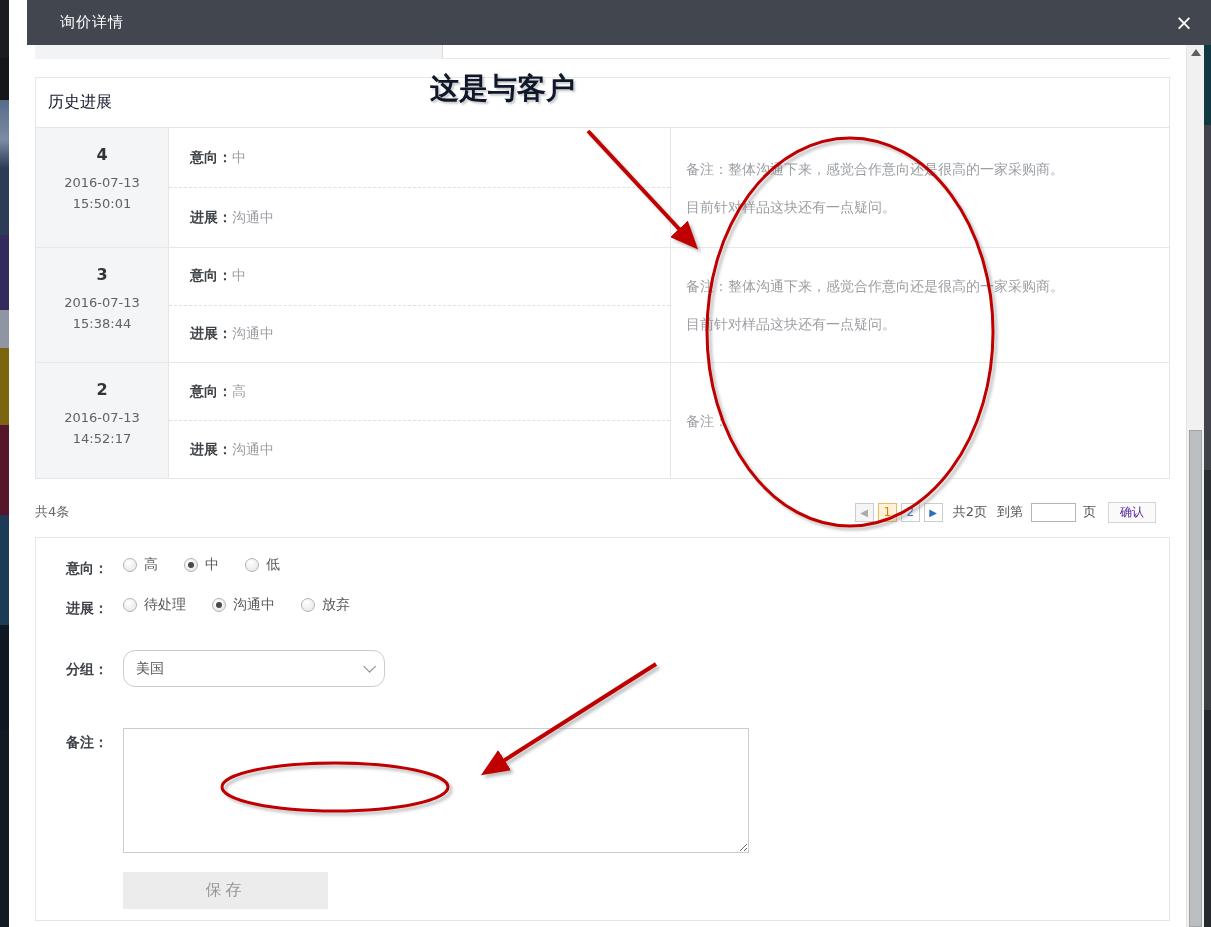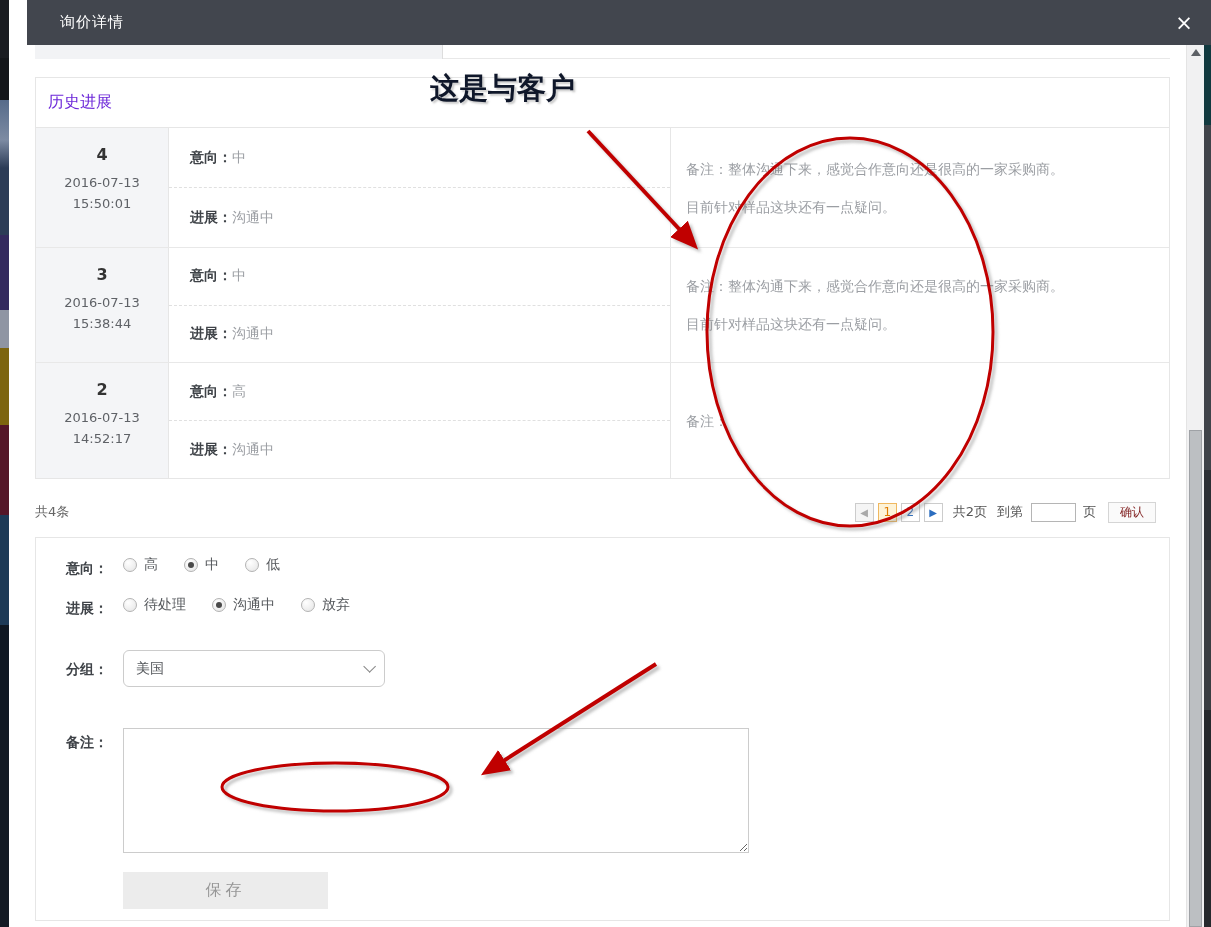--- a/index.html
+++ b/index.html
@@ -33,21 +33,21 @@
   
   .remnant { position:absolute; left:35px; top:45px; width:1135px; height:14px;
     border-bottom:1px solid #e8e8e8; }
   .remnant .cell { position:absolute; left:0; top:0; width:408px; height:14px;
     background:#f2f3f5; border-right:1px solid #ddd; }
 
   
   .history-box { position:absolute; left:35px; top:77px; width:1135px;
     border:1px solid #e6e6e6; background:#fff; }
   .history-header { height:50px; border-bottom:1px solid #e6e6e6; display:flex; align-items:center; }
-  .history-header .h-title { color:#6d28d9; font-size:16px; margin-left:12px; }
+  .history-header .h-title { color:#0f172a; font-size:16px; margin-left:12px; }
   .hrow { display:flex; border-bottom:1px solid #e8e8e8; }
   .hrow:last-child { border-bottom:none; }
   .hrow .c-left { width:133px; background:#f4f5f7; border-right:1px solid #e6e6e6;
     text-align:center; padding-top:17px; }
   .hrow .c-left .seq { font-size:16px; font-weight:bold; color:#333; }
   .hrow .c-left .date { font-size:13px; color:#5f6267; margin-top:11px; }
   .hrow .c-left .time { font-size:13px; color:#5f6267; margin-top:6px; }
   .hrow .c-mid { width:502px; border-right:1px solid #e6e6e6; display:flex; flex-direction:column; }
   .hrow .c-mid .half { flex:1; display:flex; align-items:center; padding-left:21px; font-size:14px; }
   .hrow .c-mid .half.first { border-bottom:1px dashed #e0e0e0; }
@@ -67,36 +67,36 @@
     font-size:12px; line-height:17px; text-align:center; margin-left:4px;
     color:#2b6dbf; cursor:pointer; padding:0 2px; font-family:inherit; }
   .pg-btn.nav-prev { color:#a9a9a9; background:#f5f5f5; font-size:10px; }
   .pg-btn.nav-next { color:#2b6dbf; border-color:#ccc; background:#fff; font-size:10px; }
   .pg-btn.active { background:#fdf3d8; border-color:#f0b860; color:#e07b00; }
   .pg-text { font-size:13px; color:#555; margin-left:10px; }
   .goto-input { width:45px; height:19px; border:1px solid #b5b5b5; margin-left:8px;
     font-size:12px; padding:0 3px; font-family:inherit; }
   .pg-suffix { font-size:13px; color:#555; margin-left:7px; }
   .confirm-btn { margin-left:12px; height:21px; padding:0 11px; font-size:12px;
-    color:#7f1d1d; background:#fafafa; border:1px solid #d5d5d5; cursor:pointer; font-family:inherit; }
+    color:#4c1d95; background:#fafafa; border:1px solid #d5d5d5; cursor:pointer; font-family:inherit; }
 
   
   .form-box { position:absolute; left:35px; top:537px; width:1135px; height:384px;
     border:1px solid #e6e6e6; background:#fff; }
   .f-label { position:absolute; left:30px; width:60px; font-size:14px; font-weight:bold; color:#3f4348; }
   .opt-row { position:absolute; left:87px; display:flex; align-items:center; }
   .opt { display:flex; align-items:center; margin-right:26px; cursor:pointer; }
   .radio { width:14px; height:14px; border-radius:50%; border:1px solid #b3b3b3;
     background:radial-gradient(circle at 35% 30%, #ffffff 0%, #e9e9e9 80%);
     margin-right:7px; position:relative; }
   .radio.checked::after { content:""; position:absolute; left:3px; top:3px;
     width:6px; height:6px; border-radius:50%; background:#4a4a4a; }
   .opt-label { font-size:14px; color:#55585c; }
   .select-box { position:absolute; left:87px; top:112px; width:262px; height:37px;
-    border:1px solid #ccc; border-radius:6px; display:flex; align-items:center;
+    border:1px solid #ccc; border-radius:12px; display:flex; align-items:center;
     padding:0 12px; cursor:pointer; background:#fff; }
   .select-value { font-size:14px; color:#55585c; }
   .chevron { margin-left:auto; width:9px; height:9px; border-right:1px solid #888;
     border-bottom:1px solid #888; transform:rotate(45deg) translateY(-3px); }
   .remark-area { position:absolute; left:87px; top:190px; width:626px; height:125px;
     border:1px solid #ccc; resize:both; font-family:inherit; font-size:14px; padding:8px; color:#333; }
   .save-btn { position:absolute; left:87px; top:334px; width:205px; height:37px;
     background:#ececec; border:none; color:#979797; font-size:16px; letter-spacing:4px;
     cursor:pointer; font-family:inherit; }
 

